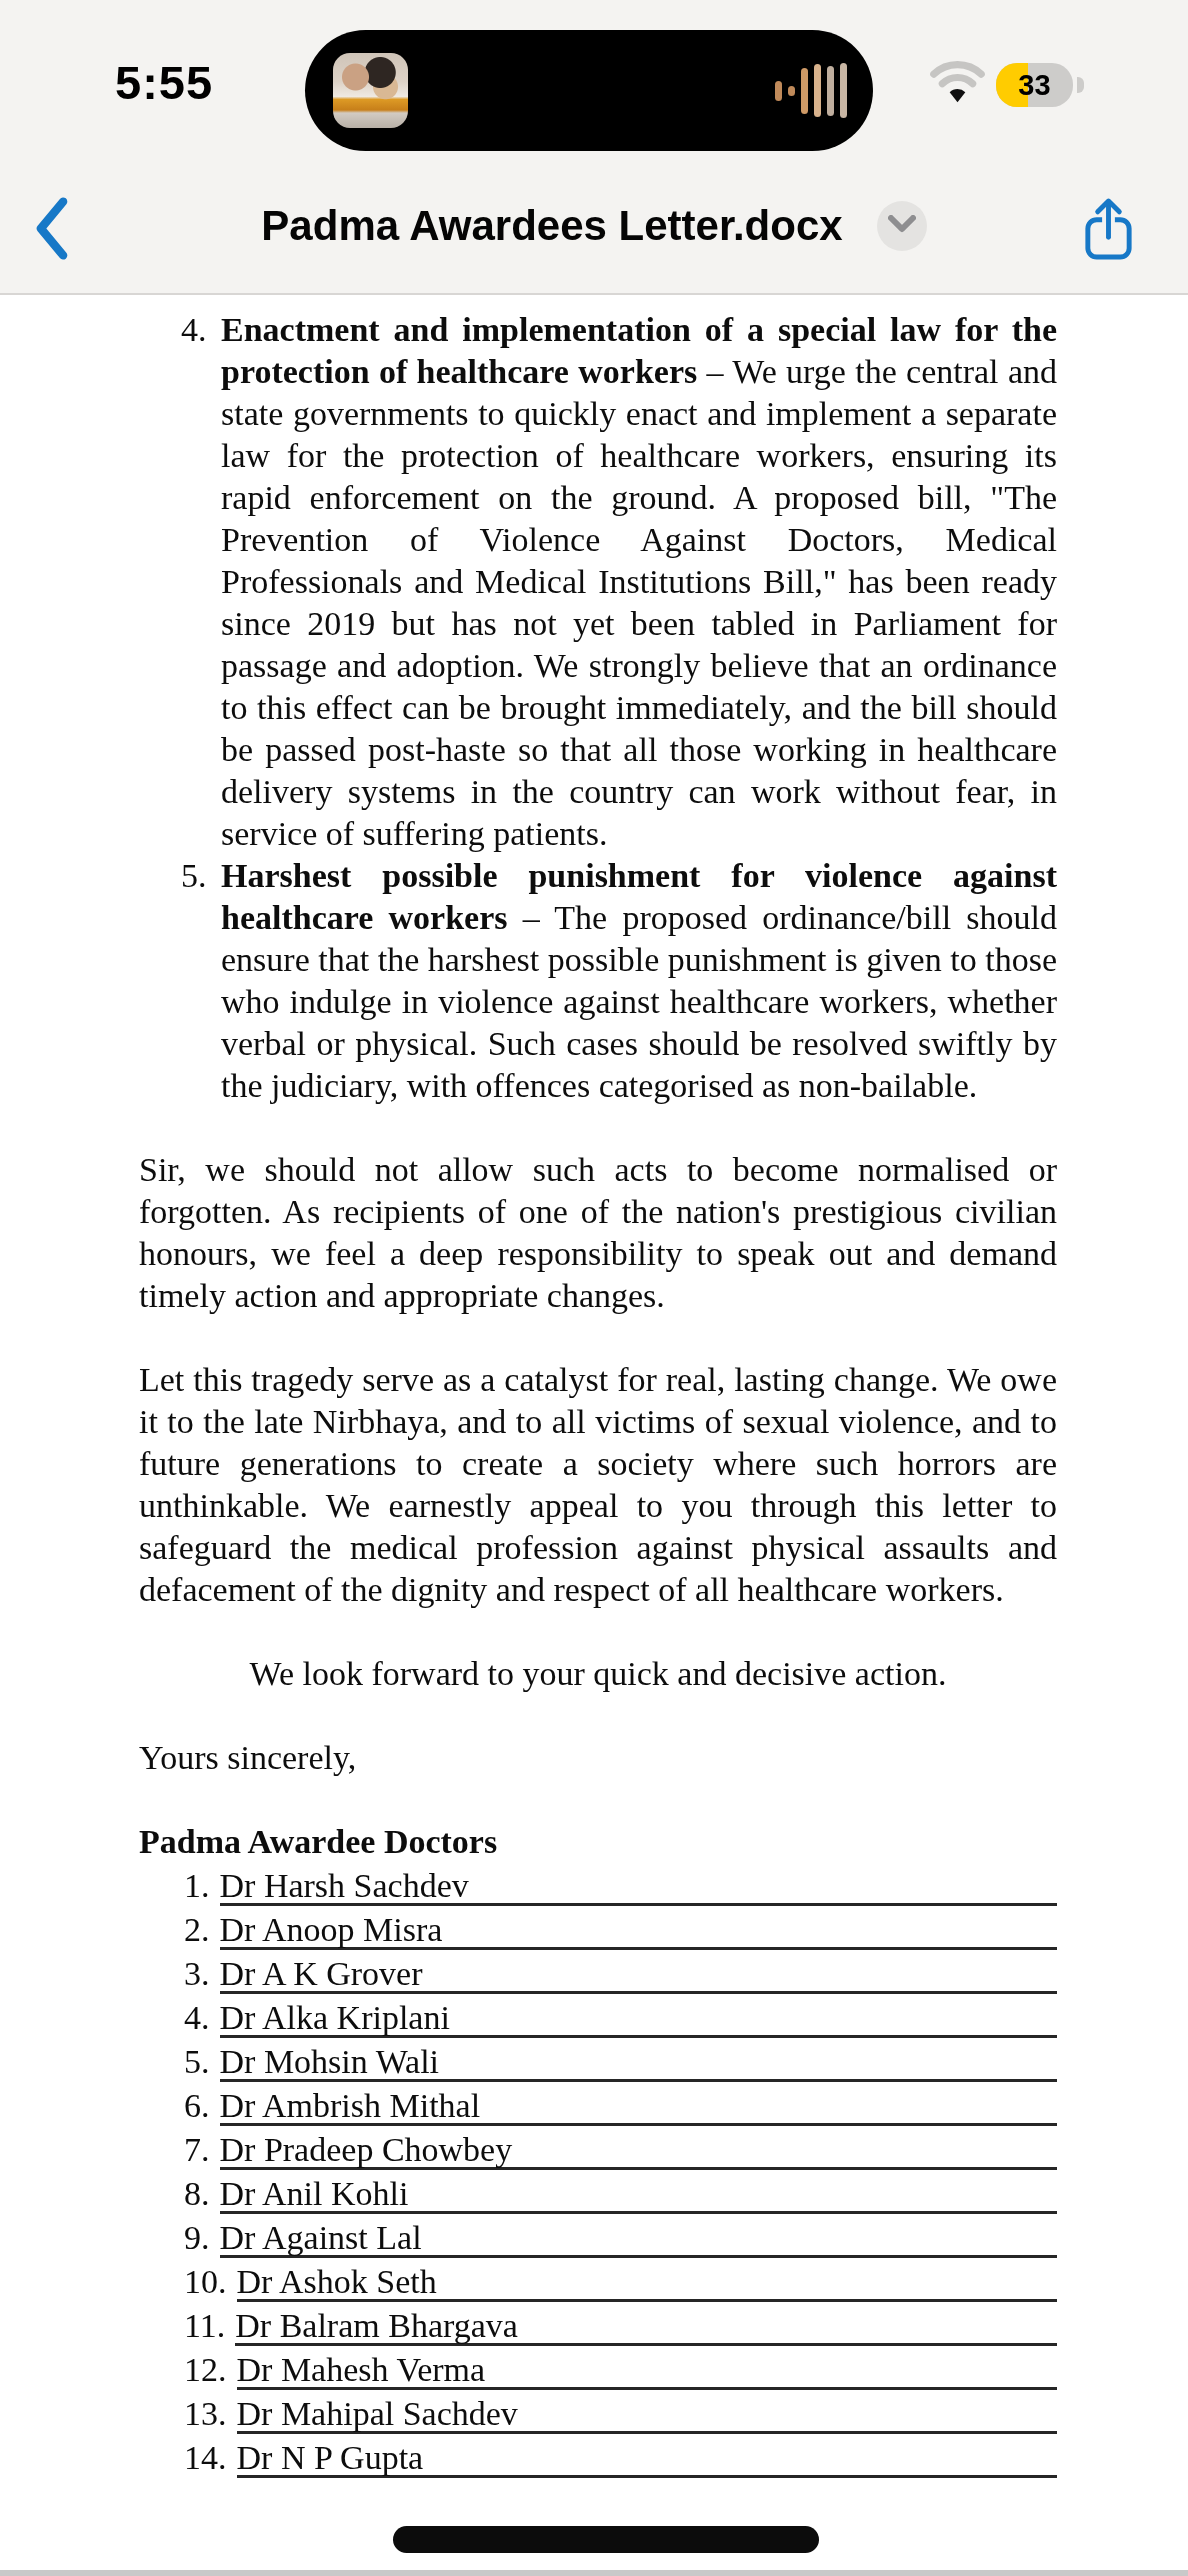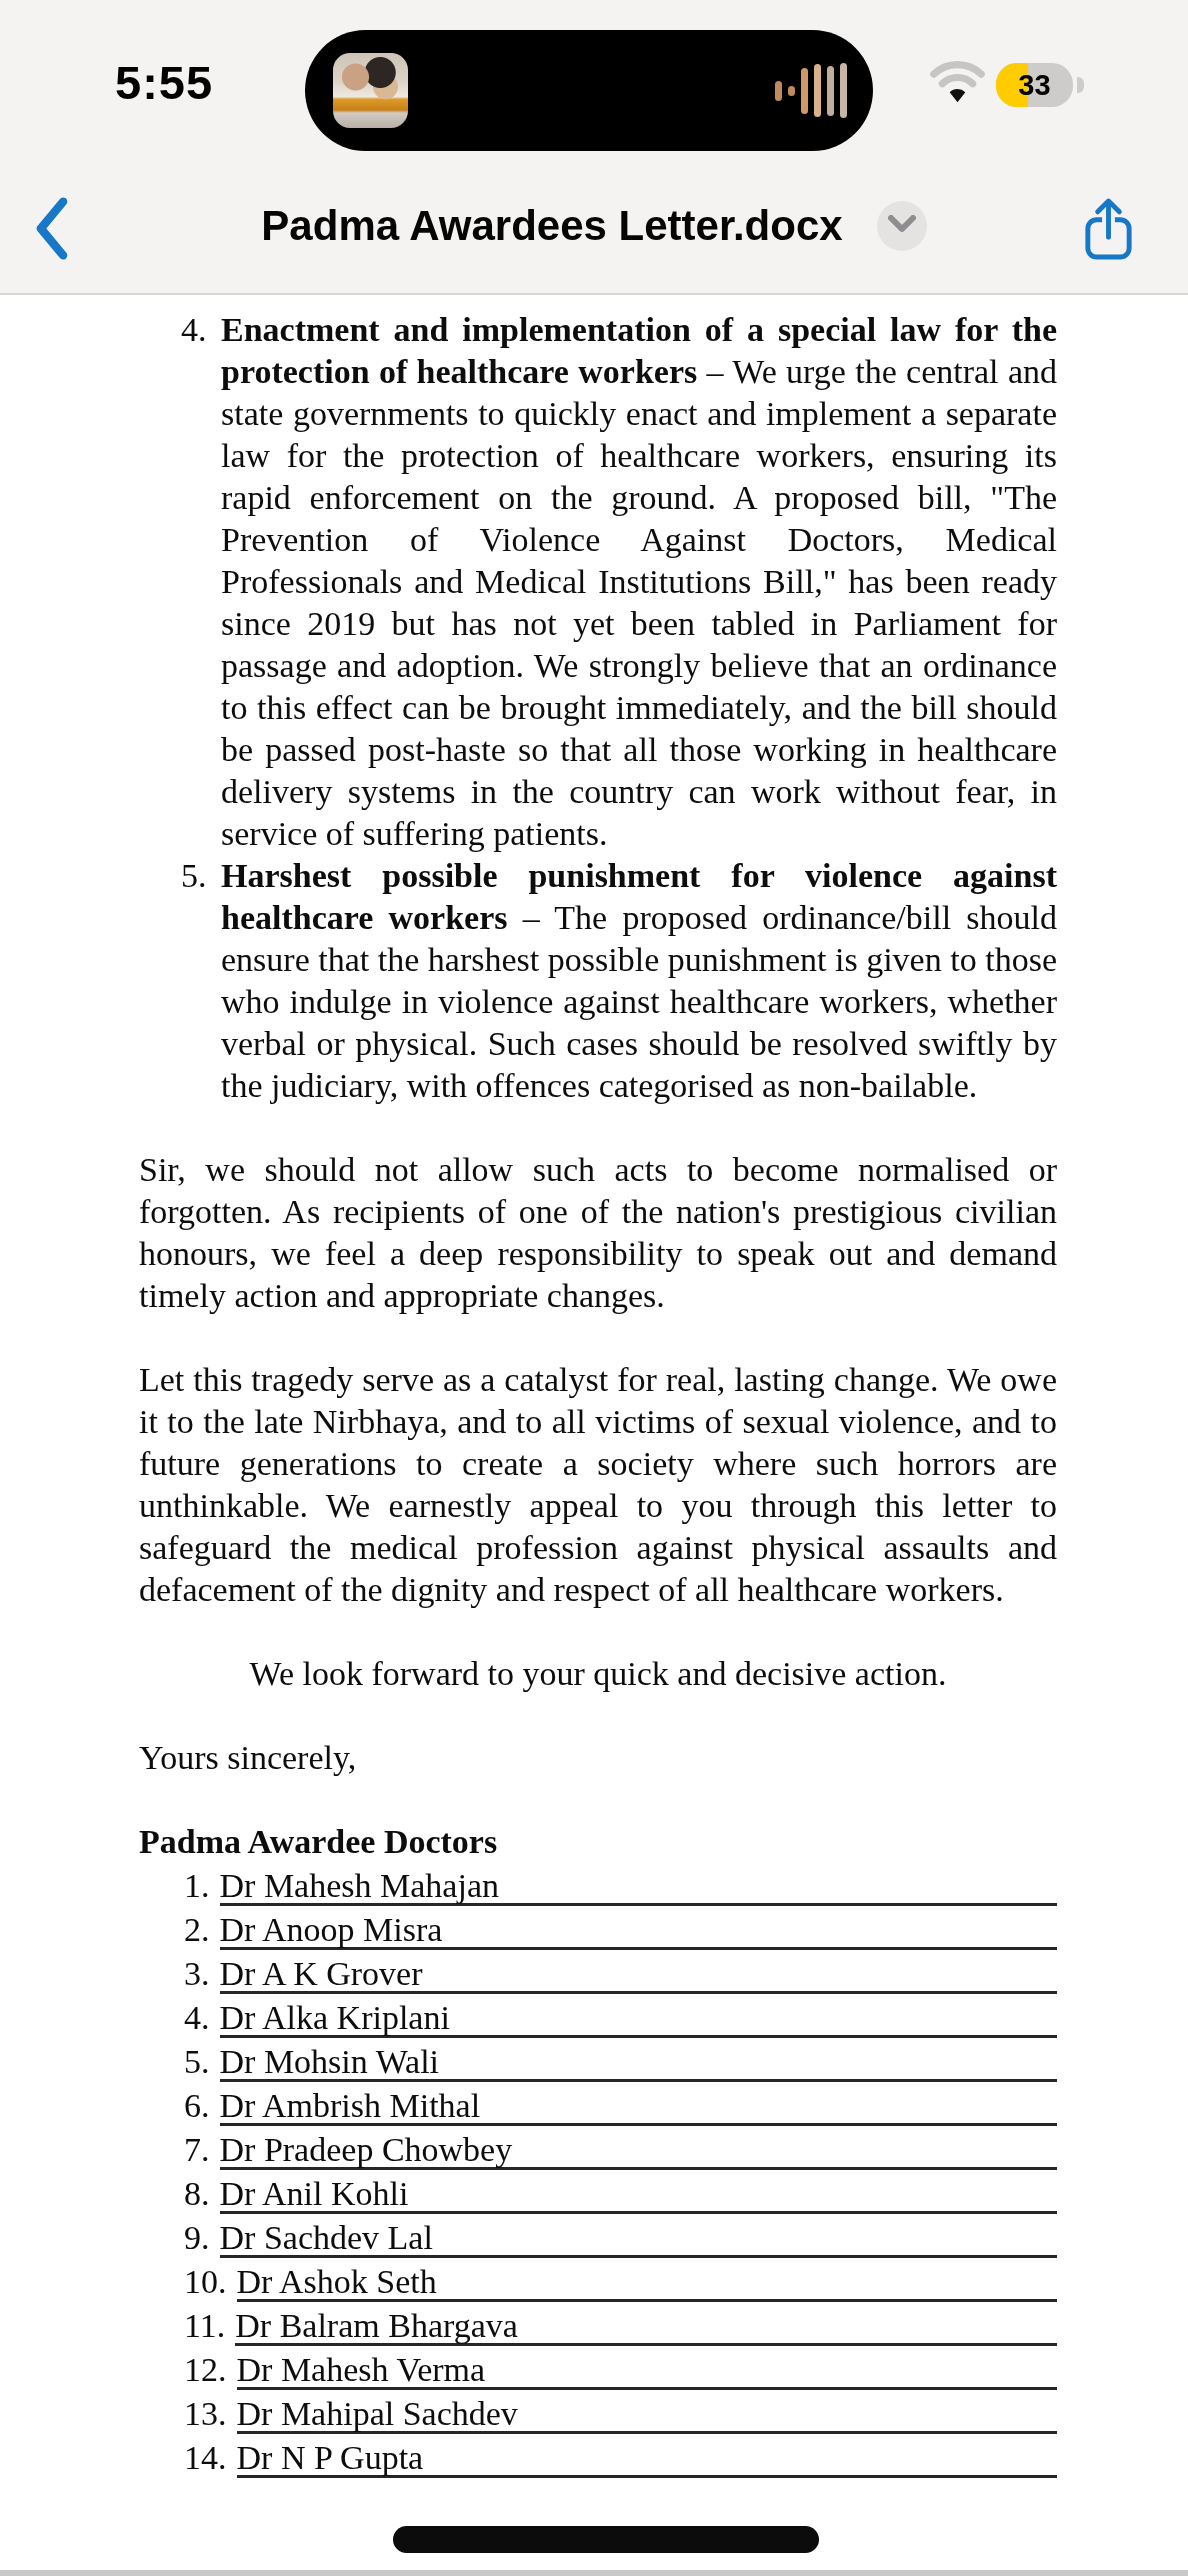--- a/index.html
+++ b/index.html
@@ -148,21 +148,21 @@
     <p class="para">Let this tragedy serve as a catalyst for real, lasting change. We owe it to the late Nirbhaya, and to all victims of sexual violence, and to future generations to create a society where such horrors are unthinkable. We earnestly appeal to you through this letter to safeguard the medical profession against physical assaults and defacement of the dignity and respect of all healthcare workers.</p>
     <p class="para single">We look forward to your quick and decisive action.</p>
 
     <p class="closing">Yours sincerely,</p>
 
     <p class="sig-heading">Padma Awardee Doctors</p>
 
     <div class="sig-list">
         <div class="sig-row">
           <span class="sig-num">1.</span>
-          <span class="sig-name">Dr Mahesh Mahajan</span>
+          <span class="sig-name">Dr Harsh Sachdev</span>
         </div>
         <div class="sig-row">
           <span class="sig-num">2.</span>
           <span class="sig-name">Dr Anoop Misra</span>
         </div>
         <div class="sig-row">
           <span class="sig-num">3.</span>
           <span class="sig-name">Dr A K Grover</span>
         </div>
         <div class="sig-row">
@@ -180,21 +180,21 @@
         <div class="sig-row">
           <span class="sig-num">7.</span>
           <span class="sig-name">Dr Pradeep Chowbey</span>
         </div>
         <div class="sig-row">
           <span class="sig-num">8.</span>
           <span class="sig-name">Dr Anil Kohli</span>
         </div>
         <div class="sig-row">
           <span class="sig-num">9.</span>
-          <span class="sig-name">Dr Sachdev Lal</span>
+          <span class="sig-name">Dr Against Lal</span>
         </div>
         <div class="sig-row">
           <span class="sig-num">10.</span>
           <span class="sig-name">Dr Ashok Seth</span>
         </div>
         <div class="sig-row">
           <span class="sig-num">11.</span>
           <span class="sig-name">Dr Balram Bhargava</span>
         </div>
         <div class="sig-row">

